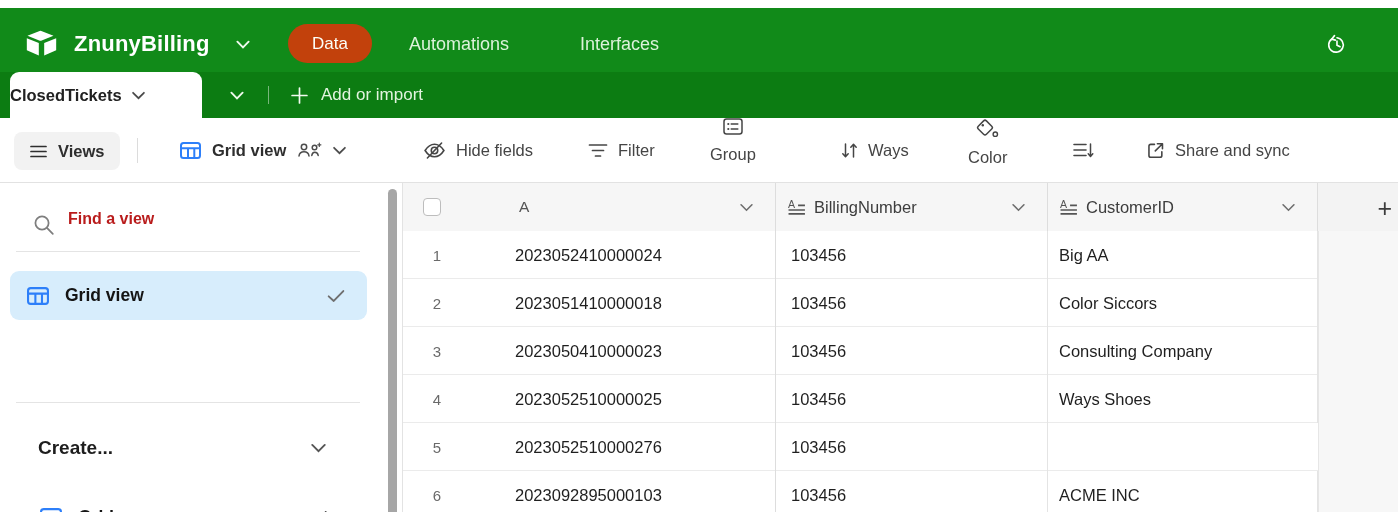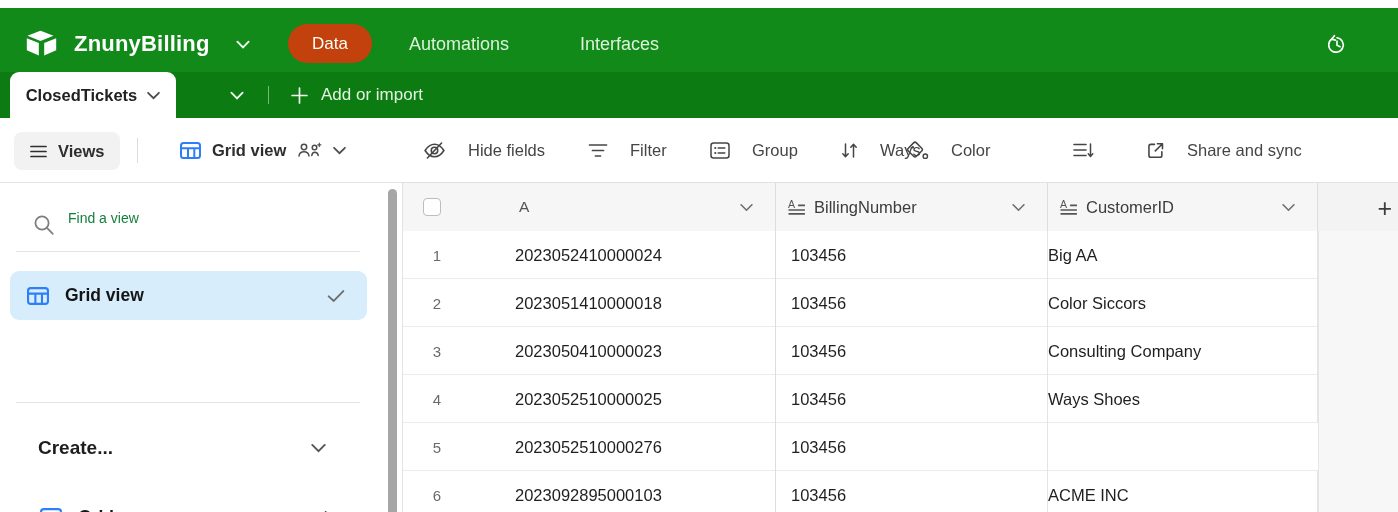--- a/index.html
+++ b/index.html
@@ -17,58 +17,58 @@
   .nav-pill { position:absolute; left:288px; top:16px; height:39px; padding:0 24px; border-radius:20px;
               background:#c2410c; color:#fdfff8; font-size:17px; display:flex; align-items:center; cursor:pointer;}
   .nav-link { position:absolute; top:0; height:72px; display:flex; align-items:center;
               color:#dcf2da; font-size:18px; cursor:pointer; }
   .nav-automations { left:409px; }
   .nav-interfaces  { left:580px; }
   .history-btn { position:absolute; left:1326px; top:26px; cursor:pointer; }
 
   
   .tabbar { position:absolute; top:72px; left:0; width:100%; height:46px; background:#0c7c12; }
-  .tab-active { position:absolute; left:10px; top:0; width:166px; height:46px; background:#fff;
-                border-radius:9px 9px 0 0; display:flex; align-items:center; justify-content:center;
+  .tab-active { position:absolute; left:10px; top:0; width:192px; height:46px; background:#fff;
+                border-radius:9px 9px 0 0; display:flex; align-items:center; 
                 gap:10px; font-size:16.5px; font-weight:600; color:#212121; cursor:pointer; }
   .tab-active .chev { color:#4a4a4a; }
   .tab-caret { position:absolute; left:220px; top:0; width:34px; height:46px; display:flex;
                align-items:center; justify-content:center; color:#eef8ec; cursor:pointer; }
   .tab-divider { position:absolute; left:268px; top:14px; width:1px; height:18px; background:rgba(255,255,255,.45); }
   .add-import { position:absolute; left:291px; top:0; height:46px; display:flex; align-items:center;
                 gap:13px; color:#e2f4df; font-size:17px; cursor:pointer; }
 
   
   .toolbar { position:absolute; top:118px; left:0; width:100%; height:65px; background:#fff;
              border-bottom:1px solid #e2e2e2; }
   .views-btn { position:absolute; left:14px; top:14px; height:38px; padding:0 16px; background:#f2f2f2;
                border-radius:8px; display:flex; align-items:center; gap:11px; font-size:16.5px;
                font-weight:700; color:#2e2e2e; cursor:pointer; }
   .tb-divider { position:absolute; left:137px; top:20px; width:1px; height:25px; background:#dcdcdc; }
   .gridview-cluster { position:absolute; left:180px; top:0; height:64px; display:flex; align-items:center;
                       gap:11px; cursor:pointer; }
   .gridview-cluster .label { font-size:16.5px; font-weight:700; color:#2e2e2e; }
-  .tbtn { position:absolute; top:0; height:64px; display:flex; align-items:center; gap:22px;
+  .tbtn { position:absolute; top:0; height:64px; display:flex; align-items:center; gap:10px;
           font-size:16.5px; color:#454545; cursor:pointer; }
   .tbtn-hide   { left:423px; }
   .tbtn-filter { left:588px; }
-  .tbtn-group  { left:710px; }
+  .tbtn-group  { left:710px;flex-direction:column; }
   .tbtn-sort   { left:841px; }
-  .tbtn-color  { left:906px; }
+  .tbtn-color  { left:968px;flex-direction:column; }
   .tbtn-rowh   { left:1073px; }
   .tbtn-share  { left:1146px; }
 
   
   .main { position:absolute; top:183px; left:0; width:100%; height:329px; }
 
   
   .sidebar { position:absolute; left:0; top:0; width:403px; height:100%;
              background:#fff; border-right:1px solid #e3e3e3; }
   .search-icon { position:absolute; left:33px; top:31px; color:#7e7e7e; }
-  .search-placeholder { position:absolute; left:68px; top:27px; font-size:14px; color:#15803d; }
+  .search-placeholder { position:absolute; left:68px; top:27px; font-size:16px; color:#b91c1c;font-weight:bold; }
   .search-underline { position:absolute; left:16px; width:344px; top:68px; height:1px; background:#e4e4e4; }
   .view-item { position:absolute; left:10px; top:88px; width:357px; height:49px; background:#d7edfc;
                border-radius:9px; display:flex; align-items:center; cursor:pointer; }
   .view-item .vicon { margin-left:17px; }
   .view-item .vlabel { margin-left:16px; font-size:17.5px; font-weight:700; color:#141414; }
   .view-item .vcheck { position:absolute; right:22px; color:#6f6f6f; }
   .side-divider { position:absolute; left:16px; width:344px; top:219px; height:1px; background:#e4e4e4; }
   .create-row { position:absolute; left:0; top:245px; width:370px; height:40px; display:flex;
                 align-items:center; cursor:pointer; }
   .create-row .clabel { margin-left:38px; font-size:19px; font-weight:700; color:#1d1d1d; }
@@ -106,21 +106,21 @@
   .trow { position:relative; width:915px; height:48px; border-bottom:1px solid #ebebeb; background:#fff; }
   .td { position:absolute; top:0; height:48px; display:flex; align-items:center;
         font-size:16.5px; color:#1f1f1f; border-right:1px solid #e4e4e4; }
   .td-primary  { left:0; width:373px; border-right-color:#ddd; }
   .td-billing  { left:373px; width:272px; }
   .td-customer { left:645px; width:270px; }
   .rownum { position:absolute; left:18px; top:0; height:48px; width:32px; display:flex; align-items:center;
             justify-content:center; font-size:15px; color:#6a6a6a; }
   .ticket-val { position:absolute; left:112px; }
   .td-billing  .cellval { margin-left:15px; }
-  .td-customer .cellval { }
+  .td-customer .cellval { margin-left:11px; }
 </style>
 </head>
 <body>
 
 <div class="app">
 
   <header class="topbar">
     <span class="logo">
       <svg width="31" height="27" viewBox="0 0 30 26">
         <path d="M13.2 0.9 Q14 0.6 14.8 0.9 L26.6 5.5 L15.2 10.1 Q14 10.6 12.8 10.1 L1.4 5.5 Z" fill="#fff"></path>

